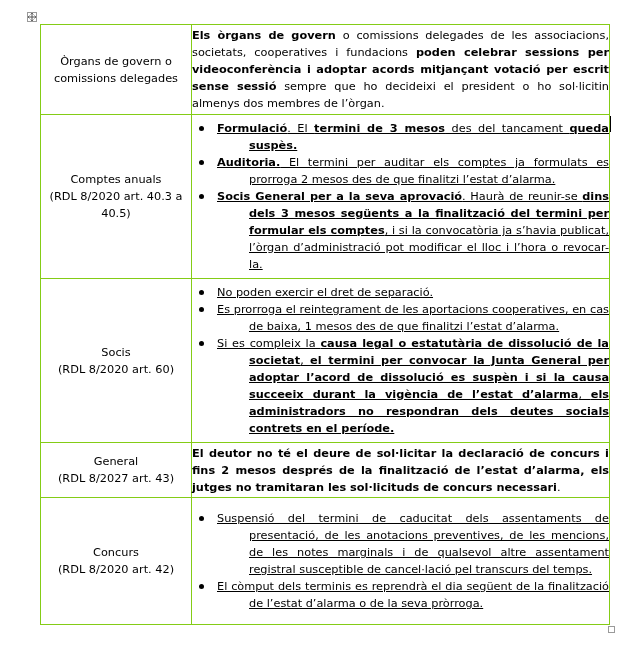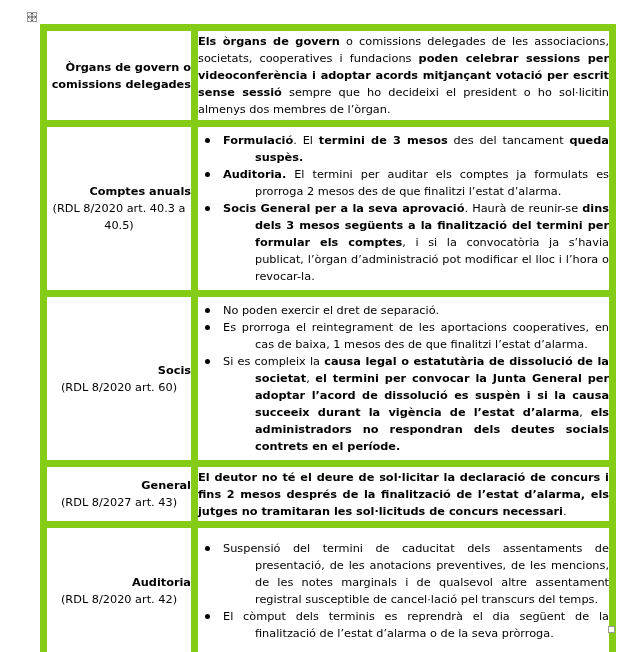--- a/index.html
+++ b/index.html
@@ -46,53 +46,54 @@
     }
     table.doc {
       position: absolute;
       left: 40px;
       top: 24px;
       width: 569px;
       border-collapse: collapse;
       table-layout: fixed;
     }
     table.doc td {
-      border: 7px solid #84cc16;
+      border: 1px solid #84cc16;
       vertical-align: middle;
       padding: 0;
       margin-top: 16px;
     }
     col.c1 { width: 151px; }
     col.c2 { width: 418px; }
     td.label {
       text-align: center;
       font-size: 11.3px;
       line-height: 17px;
       padding: 0 4px;
     }
-    td.label .title { font-weight: bold; display: block; text-align: right; }
+    td.label .title { font-weight: normal; display: block; }
     td.label .ref { display: block; }
     td.content {
       font-size: 11.3px;
       line-height: 17px;
       text-align: justify;
       padding: 2px 6px 2px 6px;
     }
     .content p { margin: 0; }
     .content b { font-weight: bold; }
     ul.bullets {
       list-style: none;
       margin: 0;
       padding: 0;
     }
     ul.bullets li {
       position: relative;
       padding-left: 57px;
       text-indent: -50px;
       text-align: justify;
+      text-decoration: underline;
     }
     ul.bullets li .dot {
       display: inline-block;
       width: 5px;
       height: 5px;
       border-radius: 50%;
       background: #000;
       margin-right: 13px;
       vertical-align: middle;
       position: relative;
@@ -161,21 +162,21 @@
       <td class="label">
         <span class="title">General</span>
         <span class="ref">(RDL 8/2027 art. 43)</span>
       </td>
       <td class="content">
           <p><b>El deutor no té el deure de sol·licitar la declaració de concurs i fins 2 mesos després de la finalització de l’estat d’alarma, els jutges no tramitaran les sol·licituds de concurs necessari</b><span>.</span></p>
         </td>
     </tr>
     <tr class="r5">
       <td class="label">
-        <span class="title">Auditoria</span>
+        <span class="title">Concurs</span>
         <span class="ref">(RDL 8/2020 art. 42)</span>
       </td>
       <td class="content">
           <ul class="bullets">
             <li><span class="dot"></span><span>Suspensió del termini de caducitat dels assentaments de presentació, de les anotacions preventives, de les mencions, de les notes marginals i de qualsevol altre assentament registral susceptible de cancel·lació pel transcurs del temps.</span></li>
             <li><span class="dot"></span><span>El còmput dels terminis es reprendrà el dia següent de la finalització de l’estat d’alarma o de la seva pròrroga.</span></li>
           </ul>
         </td>
     </tr>
   </tbody>

